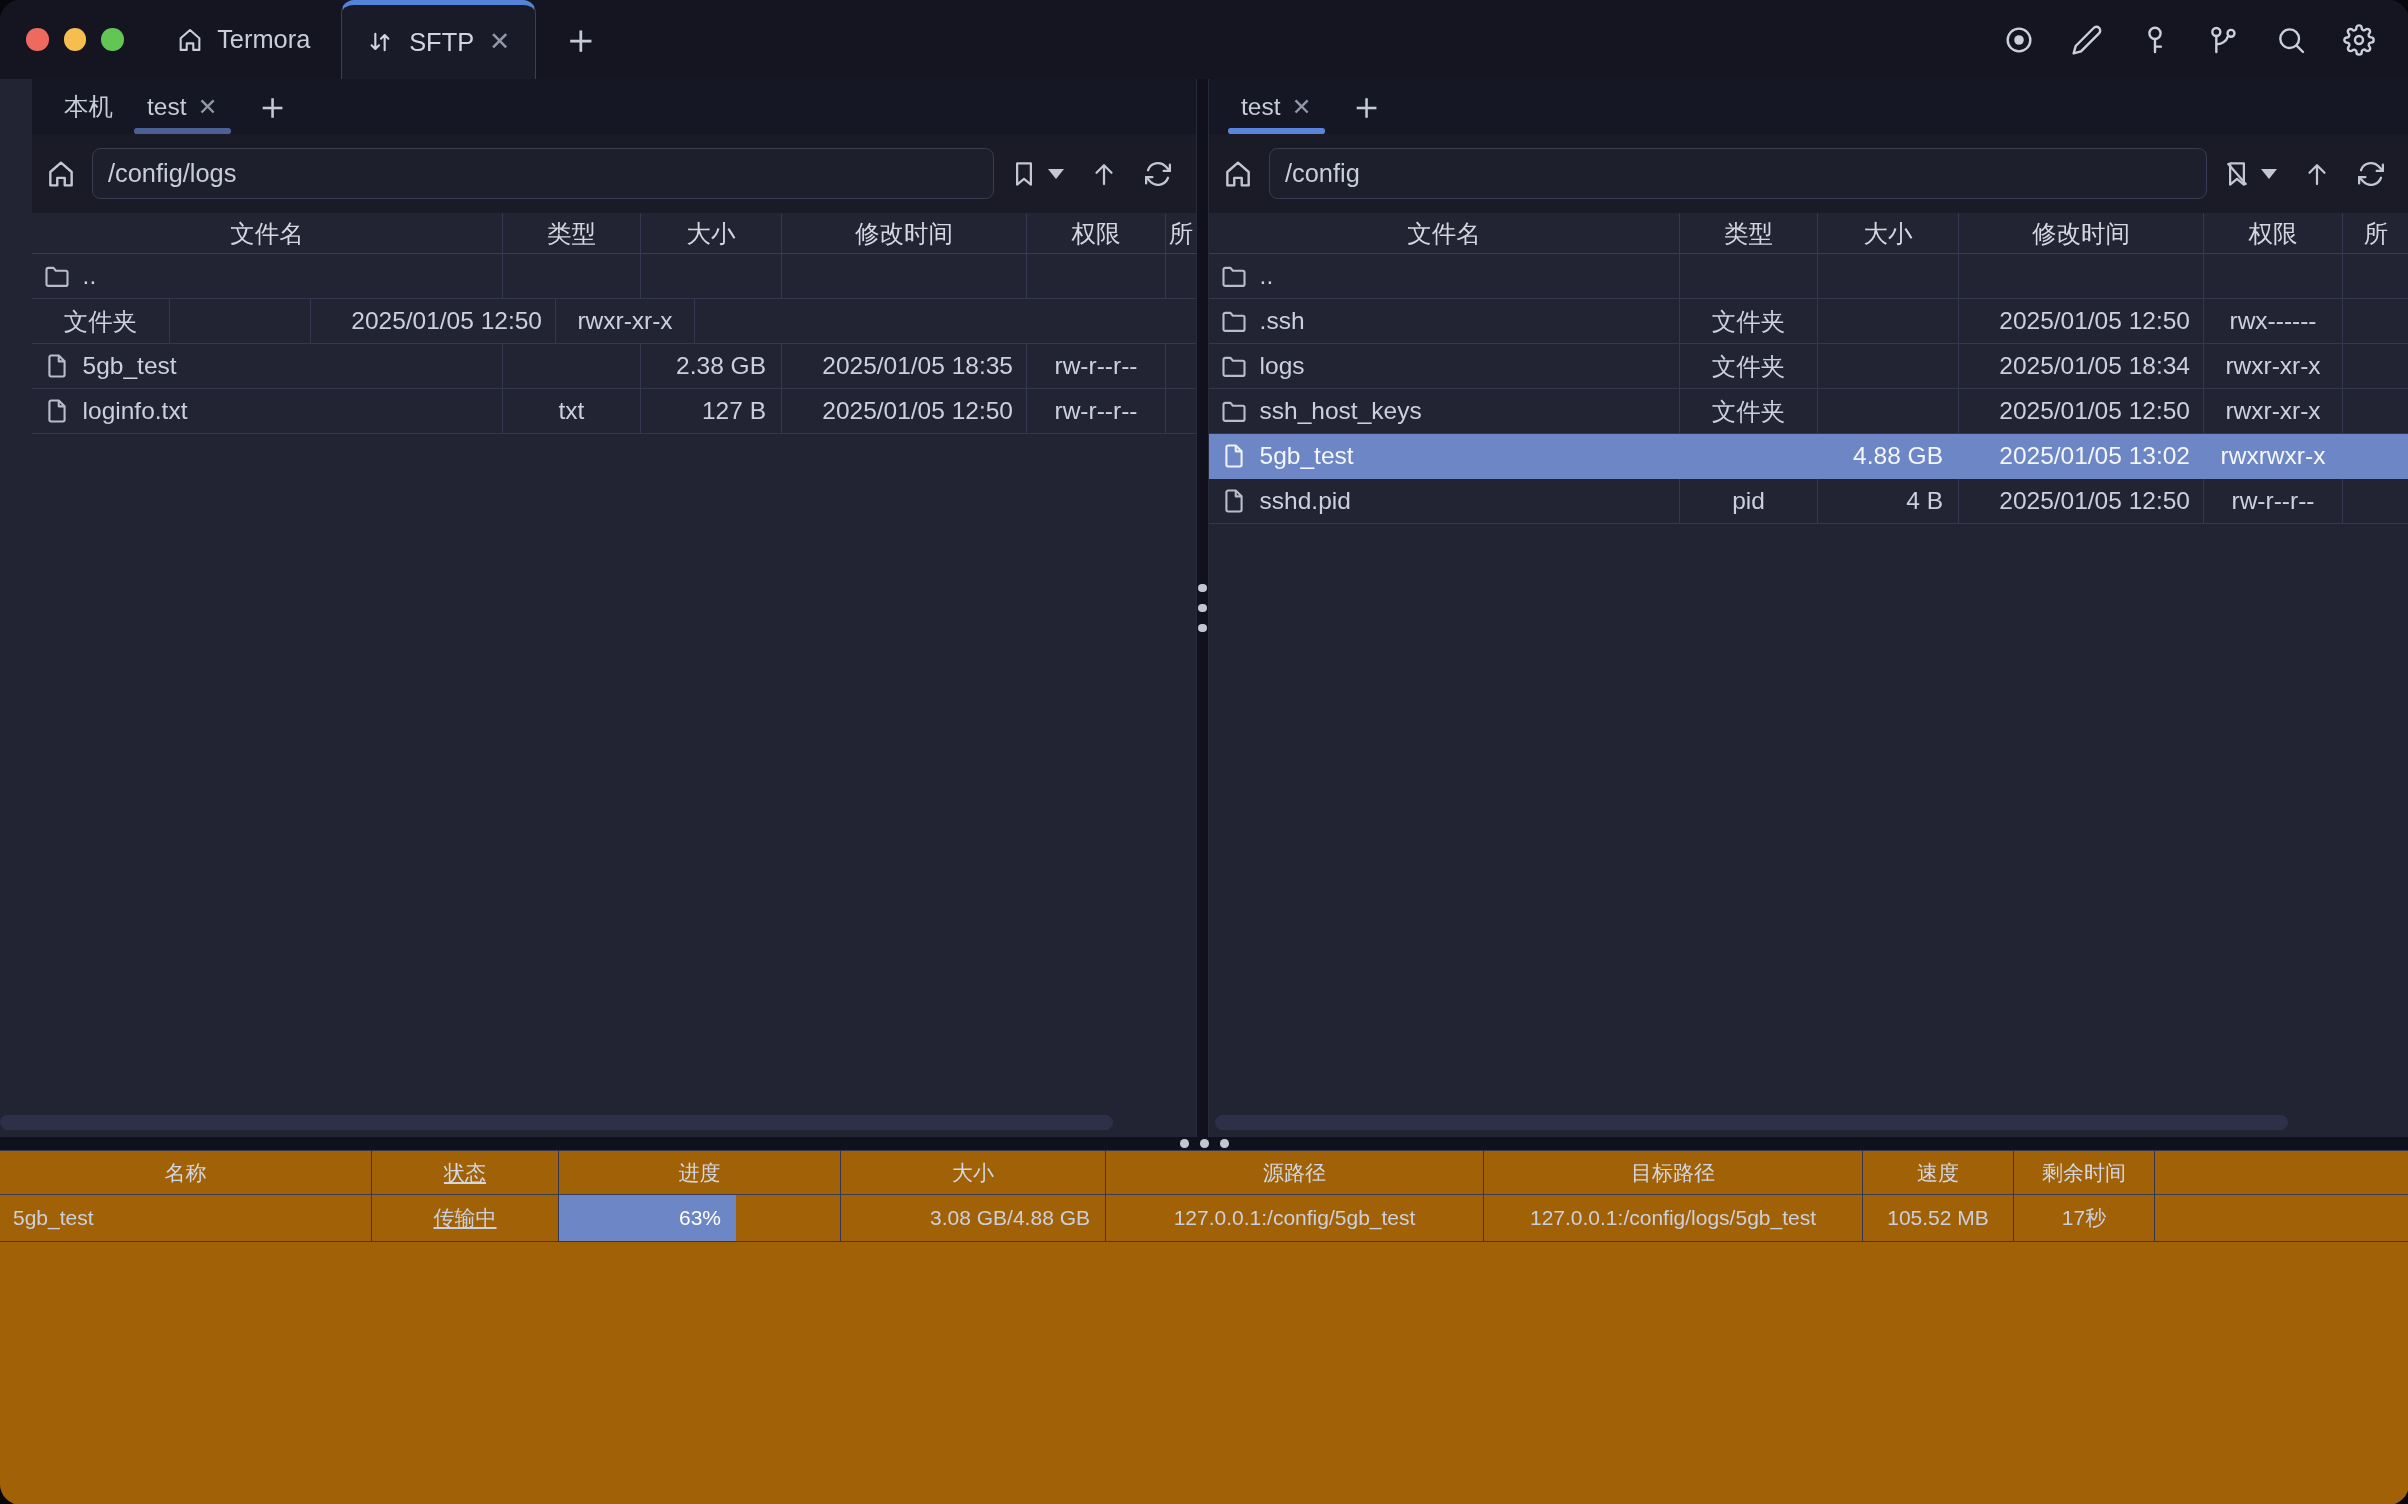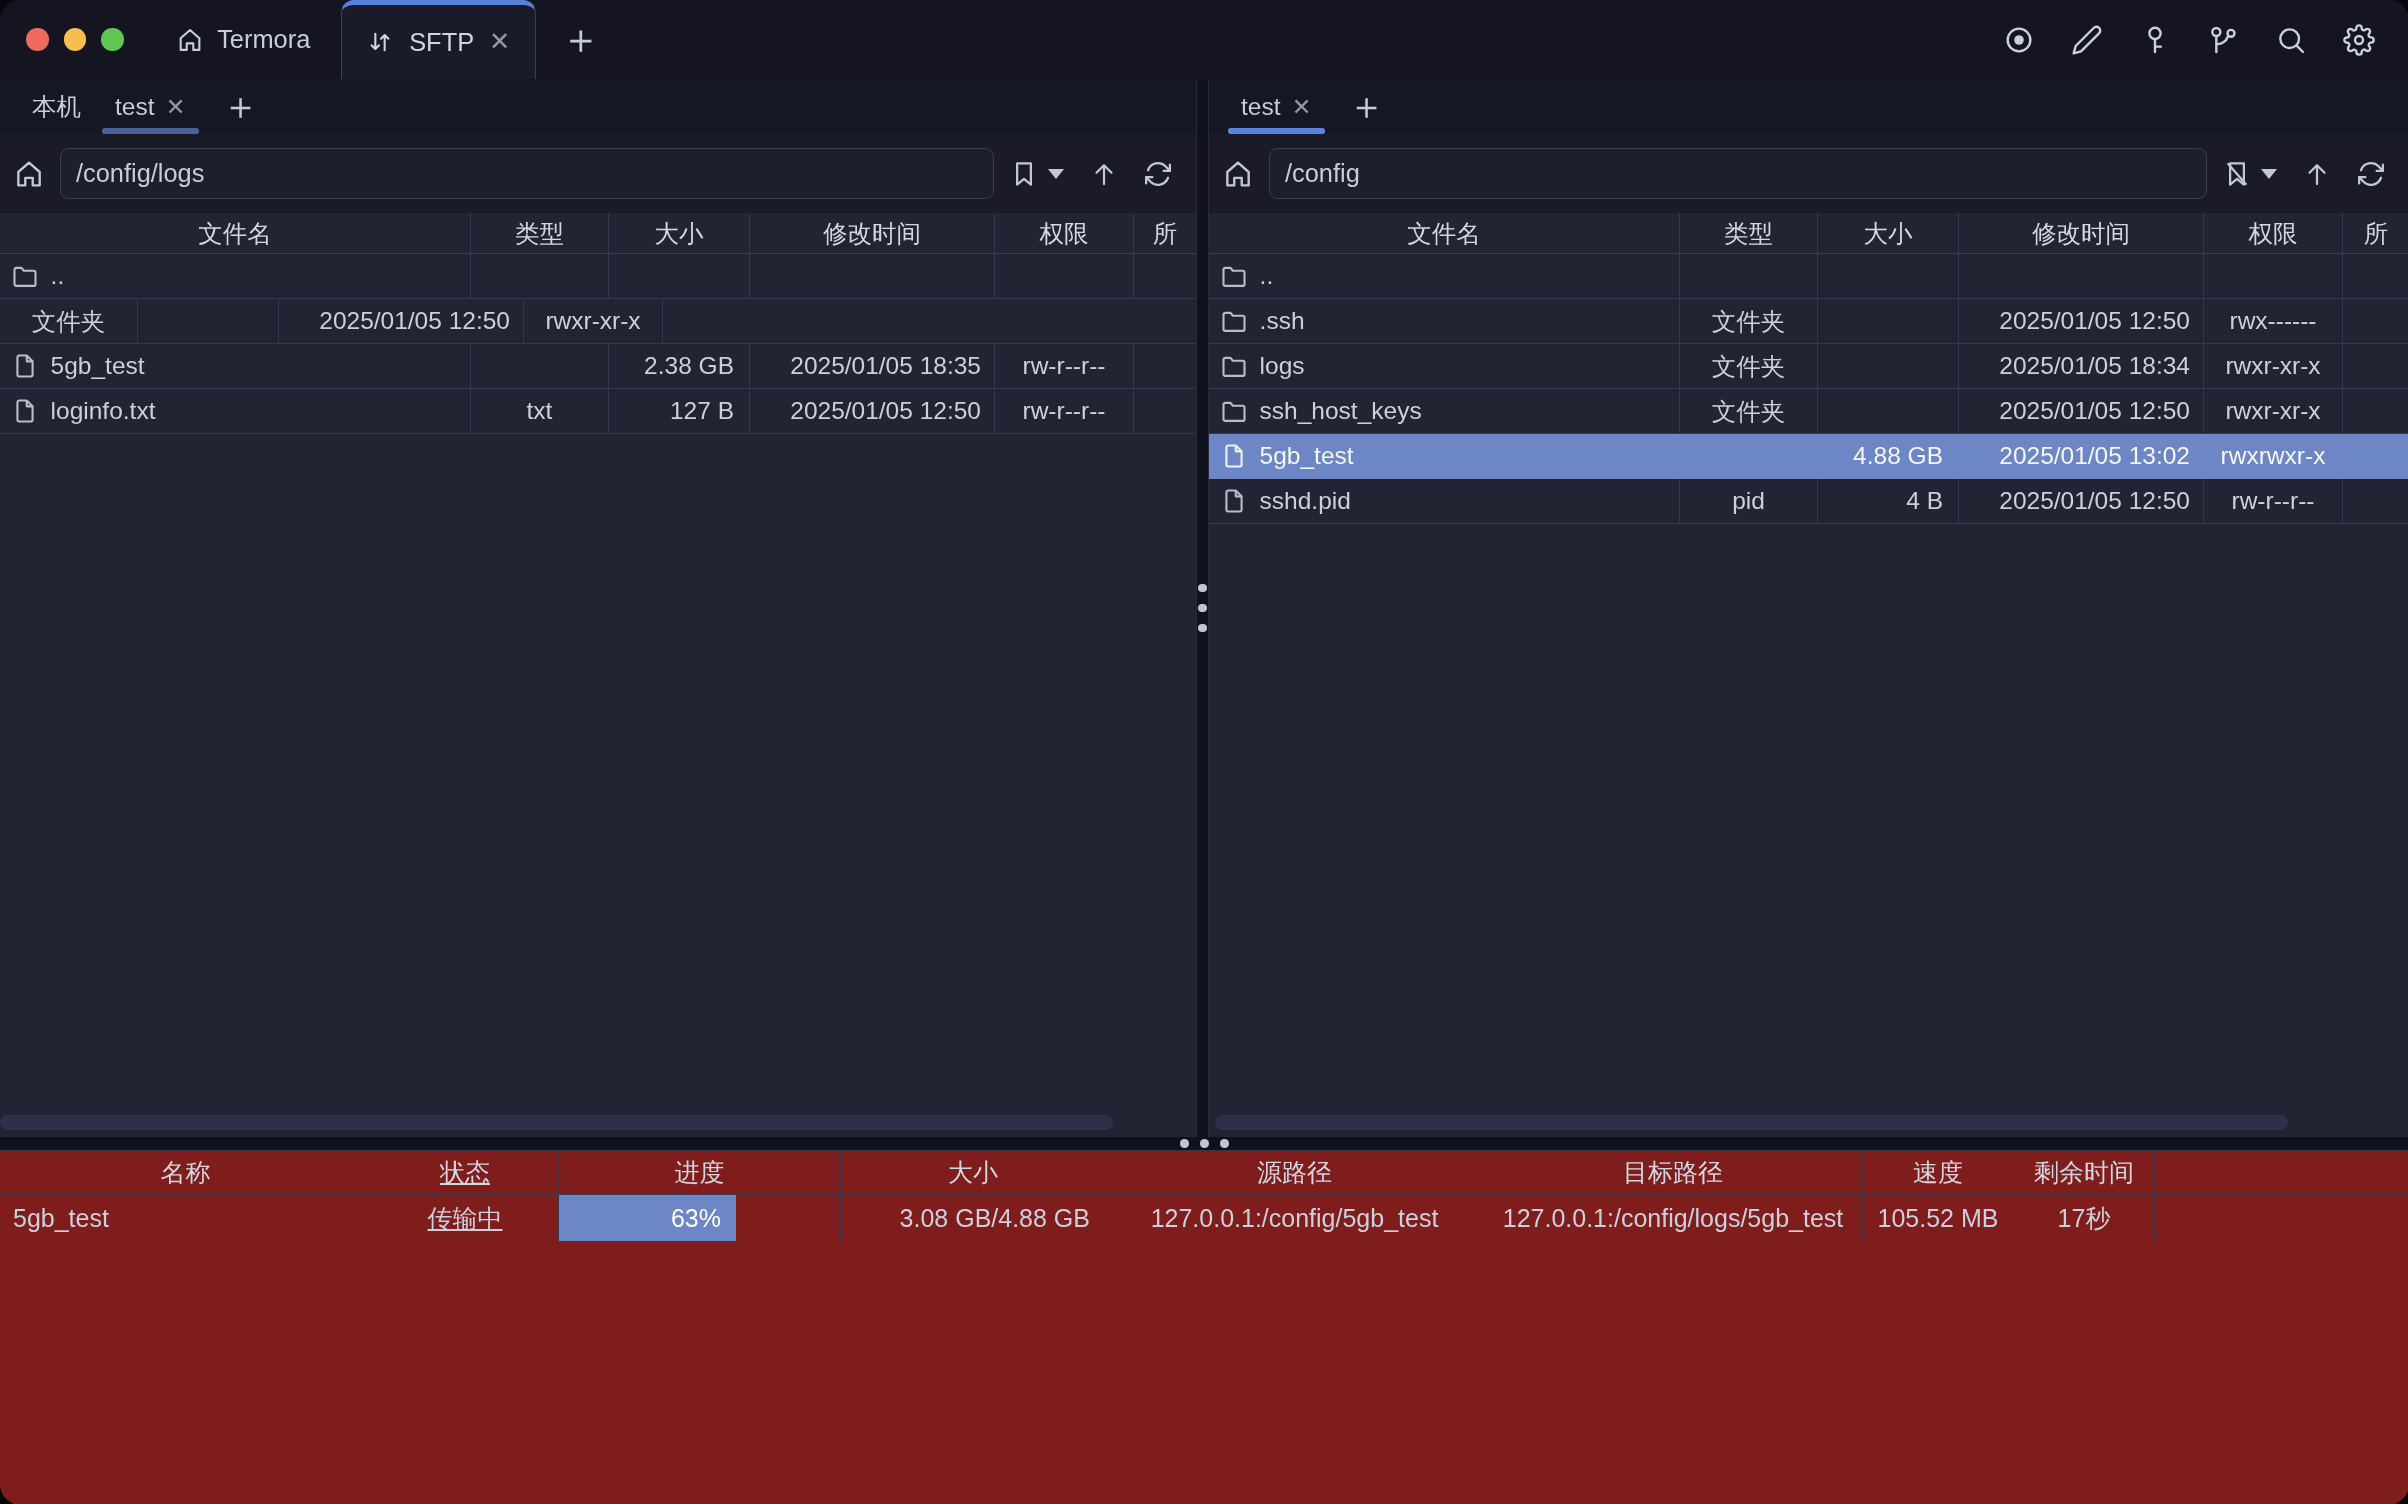--- a/index.html
+++ b/index.html
@@ -18,21 +18,21 @@
              border-top:5.6px solid #5583d9; border-radius:13px 13px 0 0; color:#d2d5df; font-size:25.4px; }
   .tab-close{ color:#9298a8; font-size:25.4px; line-height:1; }
   .plus-btn{ color:#c6cad6; font-size:41px; font-weight:200; line-height:1; display:flex;
              align-items:center; justify-content:center; padding:0 24.5px; }
   .tb-icons{ margin-left:auto; display:flex; align-items:center; gap:36px; padding-right:34px; color:#ccd0db; }
   .icon svg{ display:block; }
 
   
   .main{ height:1058px; display:flex; flex:none; }
   .pane{ display:flex; flex-direction:column; position:relative; min-width:0; }
-  .pane.left{ width:1196px; flex:none; }
+  .pane.left{ width:1196px; flex:none;padding-left:32px; }
   .pane.right{ flex:1; }
   .v-splitter{ width:13px; flex:none; background:#10111c; border-left:1.9px solid #272a3a;
                border-right:1.9px solid #272a3a; display:flex; flex-direction:column;
                align-items:center; justify-content:center; gap:11.3px; }
   .dot{ width:8.5px; height:8.5px; border-radius:50%; background:#c3c6d0; flex:none; }
 
   
   .pane-tabs{ height:55px; flex:none; background:#161724; display:flex; align-items:stretch; padding-left:15px; }
   .ptab{ position:relative; display:flex; align-items:center; gap:11.3px; padding:0 17px;
          font-size:24.5px; color:#c8ccd6; }
@@ -74,21 +74,21 @@
   .trow.selected .ficon{ color:#eef1f8; }
   .hscroll{ position:absolute; bottom:7.5px; height:15px; border-radius:7.5px; background:#2d3046; }
   .pane.left .hscroll{ left:0; width:1113px; }
   .pane.right .hscroll{ left:5.6px; width:1073px; }
 
   
   .h-splitter{ height:13px; flex:none; background:#10111c; display:flex; align-items:center;
                justify-content:center; gap:11.3px; }
 
   
-  .transfer{ flex:1; background:#7f1d1d; font-size:25px; overflow:hidden; }
+  .transfer{ flex:1; background:#a16207; font-size:21px; overflow:hidden; }
   .transfer .hrow{ height:45px; border-top:1.9px solid #34374e; }
   .transfer .trow{ height:47px; }
   .t-name{ width:372px; flex:none; justify-content:flex-start; padding-left:13px; }
   .transfer .hrow .t-name{ justify-content:center; padding-left:0; }
   .t-status{ width:187px; flex:none;text-decoration:underline; }
   .t-prog{ width:282px; flex:none; position:relative; }
   .t-size{ width:265px; flex:none; justify-content:flex-end; padding-right:15px; }
   .transfer .hrow .t-size{ justify-content:center; padding-right:0; }
   .t-src{ width:378px; flex:none; }
   .t-tgt{ width:379px; flex:none; }

